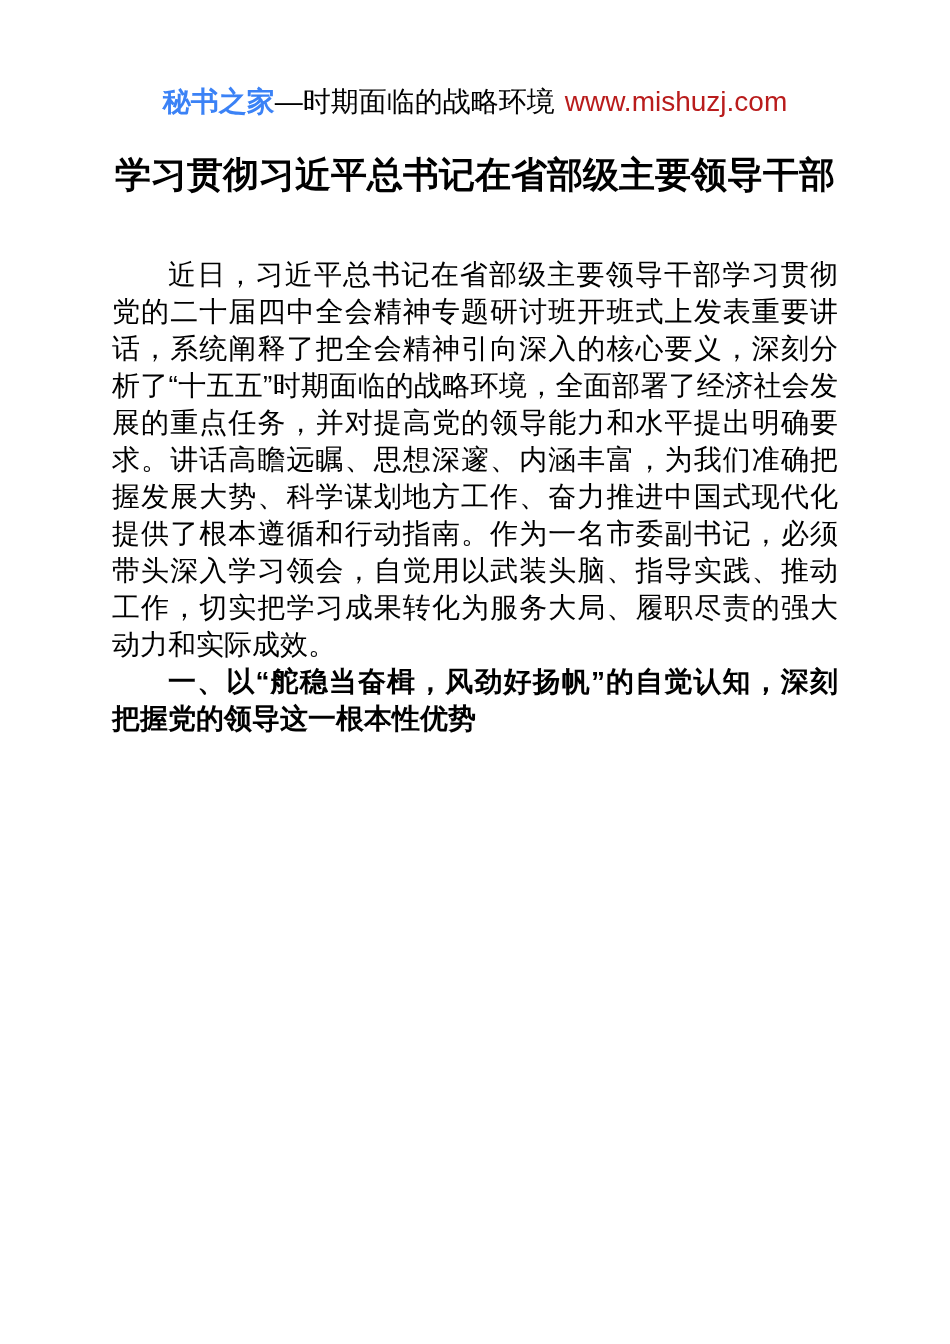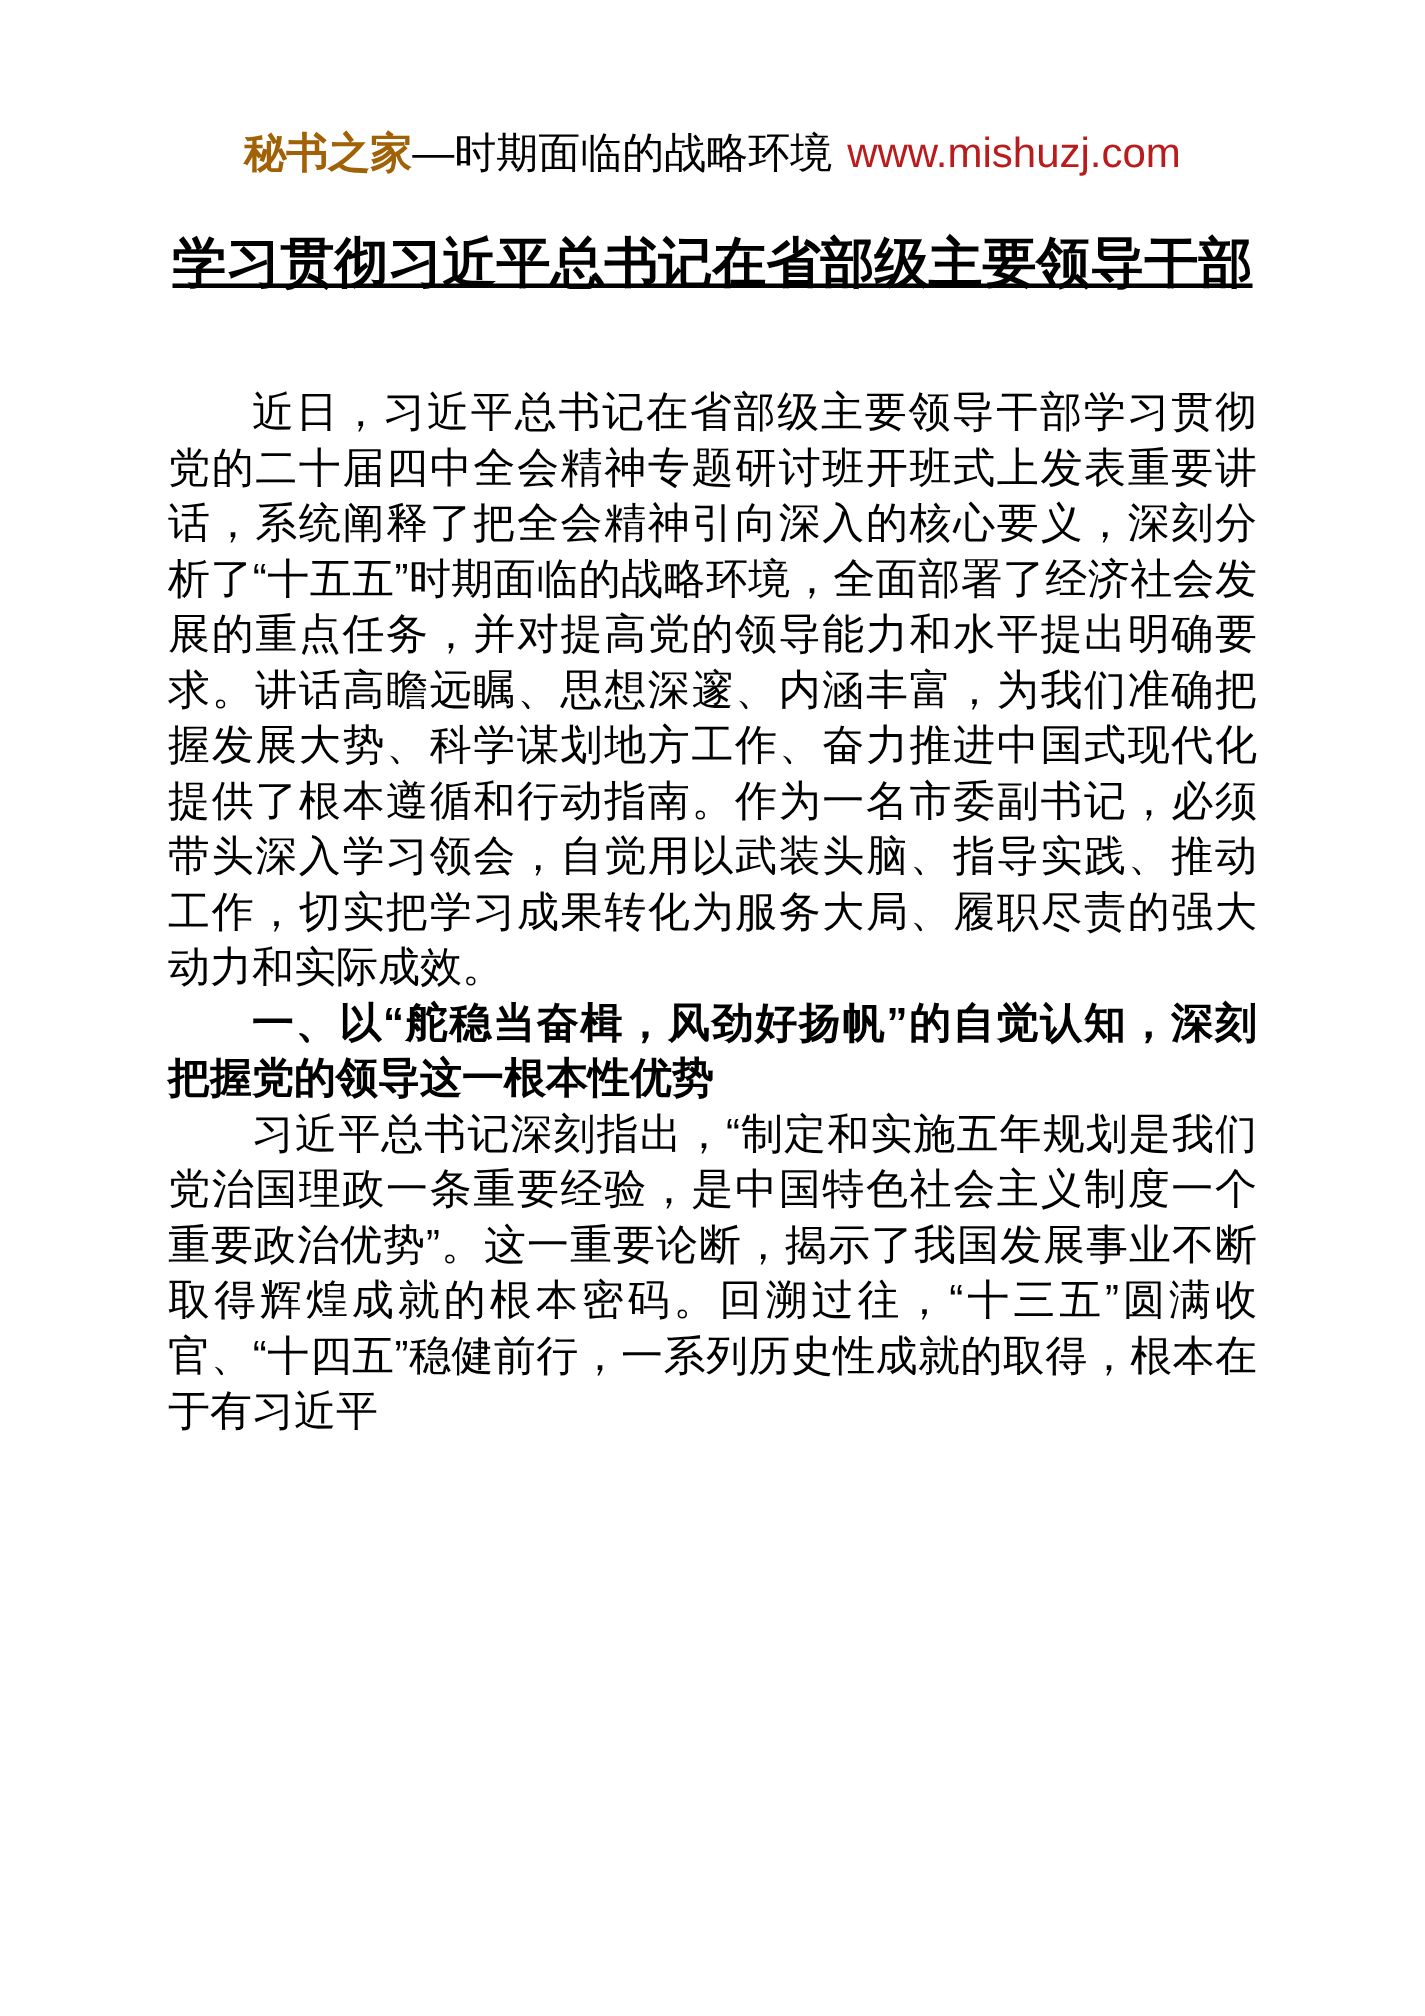--- a/index.html
+++ b/index.html
@@ -15,41 +15,40 @@
     color: #000000;
   }
   .doc-header {
     padding-top: 84px;
     text-align: center;
     font-size: 28px;
     line-height: 36px;
     white-space: nowrap;
   }
   .doc-header .brand {
-    color: #a16207;
+    color: #3b82f6;
     font-weight: bold;
   }
   .doc-header .dash,
   .doc-header .tagline {
     color: #000000;
     font-weight: normal;
   }
   .doc-header .url {
     color: #b91c1c;
     font-weight: normal;
     margin-left: 10px;
   }
   .doc-title {
     margin-top: 30px;
     text-align: center;
     font-size: 36px;
     font-weight: bold;
     line-height: 50px;
     color: #000000;
-    text-decoration: underline;
   }
   .doc-title .title-line { display: block; }
   .doc-body {
     margin: 56px 112px 0 112px;
     font-size: 28px;
     line-height: 37px;
     text-align: justify;
     color: #000000;
   }
   .doc-body p {
@@ -69,16 +68,15 @@
     <span class="brand">秘书之家</span><span class="dash">—</span><span class="tagline">时期面临的战略环境</span><span class="url">www.mishuzj.com</span>
   </div>
 
   <h1 class="doc-title">
     <span class="title-line">学习贯彻习近平总书记在省部级主要领导干部</span>
   </h1>
 
   <div class="doc-body">
     <p class="body-paragraph">近日，习近平总书记在省部级主要领导干部学习贯彻党的二十届四中全会精神专题研讨班开班式上发表重要讲话，系统阐释了把全会精神引向深入的核心要义，深刻分析了“十五五”时期面临的战略环境，全面部署了经济社会发展的重点任务，并对提高党的领导能力和水平提出明确要求。讲话高瞻远瞩、思想深邃、内涵丰富，为我们准确把握发展大势、科学谋划地方工作、奋力推进中国式现代化提供了根本遵循和行动指南。作为一名市委副书记，必须带头深入学习领会，自觉用以武装头脑、指导实践、推动工作，切实把学习成果转化为服务大局、履职尽责的强大动力和实际成效。</p>
     <p class="section-heading">一、以“舵稳当奋楫，风劲好扬帆”的自觉认知，深刻把握党的领导这一根本性优势</p>
-    <p class="body-paragraph">习近平总书记深刻指出，“制定和实施五年规划是我们党治国理政一条重要经验，是中国特色社会主义制度一个重要政治优势”。这一重要论断，揭示了我国发展事业不断取得辉煌成就的根本密码。回溯过往，“十三五”圆满收官、“十四五”稳健前行，一系列历史性成就的取得，根本在于有习近平</p>
   </div>
 
 </div>
 
 </body></html>

